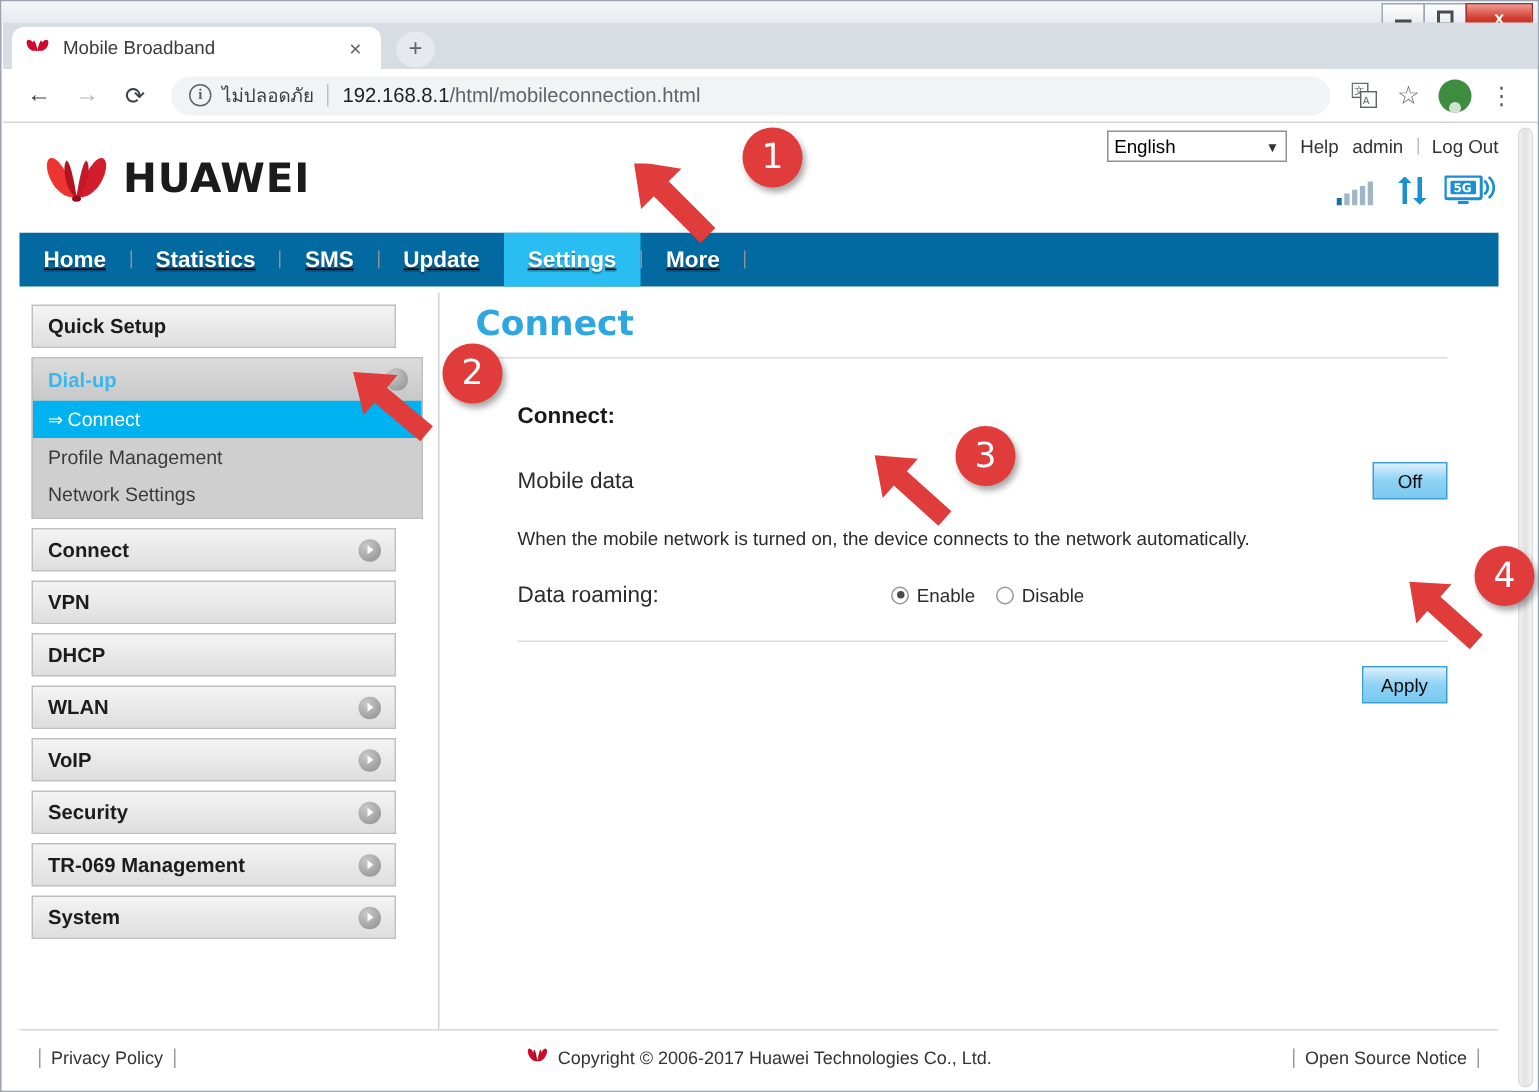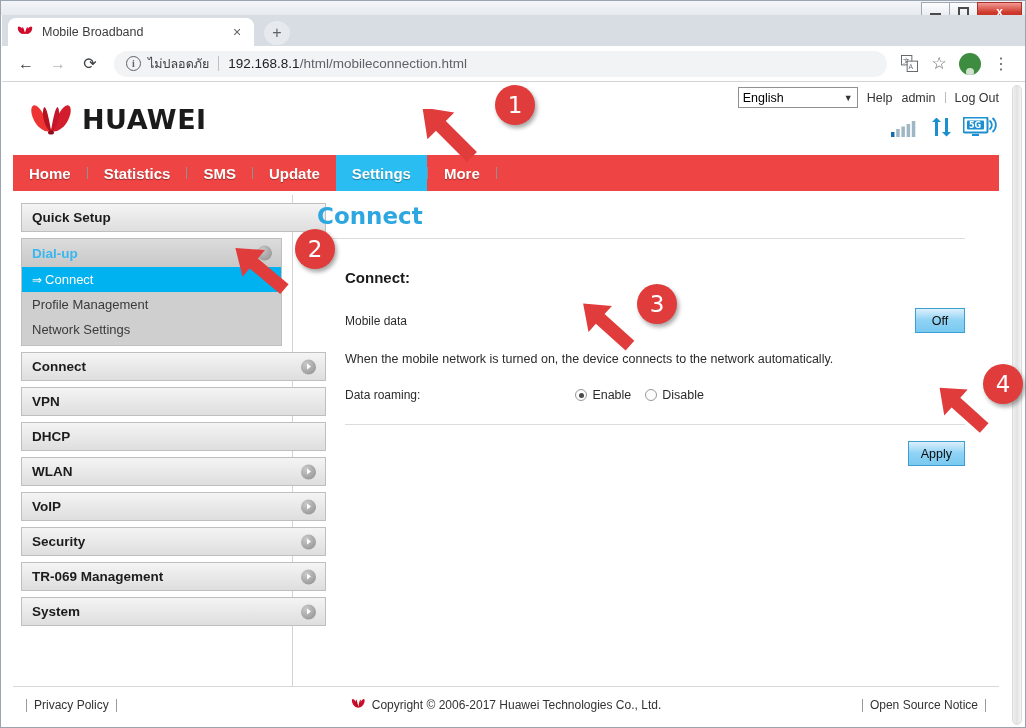--- a/index.html
+++ b/index.html
@@ -207,22 +207,22 @@
   .hdr-dot { width:1px; height:11px; background:#bbb; }
   .hdr-icons {
     position: absolute; right: 2px; top: 34px;
     display: flex; align-items: flex-end; gap: 12px;
   }
 
   
   .navbar {
     width: 986px; margin: 0 auto;
     height: 36px;
-    background: #ef4444;
-    display: flex; align-items: stretch;
+    background: #0369a1;
+    display: flex; align-items: stretch; text-decoration: underline;
   }
   .nav-item {
     display: flex; align-items: center;
     padding: 0 16px;
     color: #ffffff; font-size: 15px; font-weight: bold;
     text-shadow: 0 1px 1px rgba(0,0,0,.35);
   }
   .nav-item.active { background: #29bdf2; }
   .nav-div { width: 1px; align-self: center; height: 12px; background: #8b9197; }
 
@@ -232,21 +232,21 @@
     height: 496px;
     display: flex;
     border-bottom: 1px solid #d8d8d8;
   }
   .sidebar { width: 279px; padding: 12px 0 0 8px; }
   .vrule { width: 1px; background: #d3d3d3; margin-top: 4px; }
   .content { flex: 1; padding: 12px 0 0 24px; position: relative; }
 
   
   .side-box {
-    width: 305px;
+    width: 243px;
     background: linear-gradient(#f4f4f4,#dedede);
     border: 1px solid #bfbfbf;
     height: 29px;
     display: flex; align-items: center;
     padding: 0 10px;
     font-size: 13.5px; font-weight: bold; color: #1c1c1c;
     margin-bottom: 6px;
     position: relative;
   }
   .side-box .exp {
@@ -306,21 +306,21 @@
   .sec-title {
     font-size: 15px; font-weight: bold; color: #1a1a1a;
     margin: 30px 0 0 28px;
   }
   .row {
     display: flex; align-items: center;
     margin: 22px 0 0 28px;
     width: 620px;
     position: relative;
   }
-  .row-label { font-size: 12px; color: #2b2b2b; }
+  .row-label { font-size: 15px; color: #2b2b2b; }
   .desc {
     font-size: 12.5px; color: #2b2b2b;
     margin: 19px 0 0 28px;
   }
   .btn-blue {
     min-width: 50px; height: 25px;
     background: linear-gradient(#ddeffb,#8fd3f5 48%, #7ac9f0);
     border: 1px solid #3b9fd4;
     font-size: 12.5px; color: #0c0c0c;
     display: flex; align-items: center; justify-content: center;

